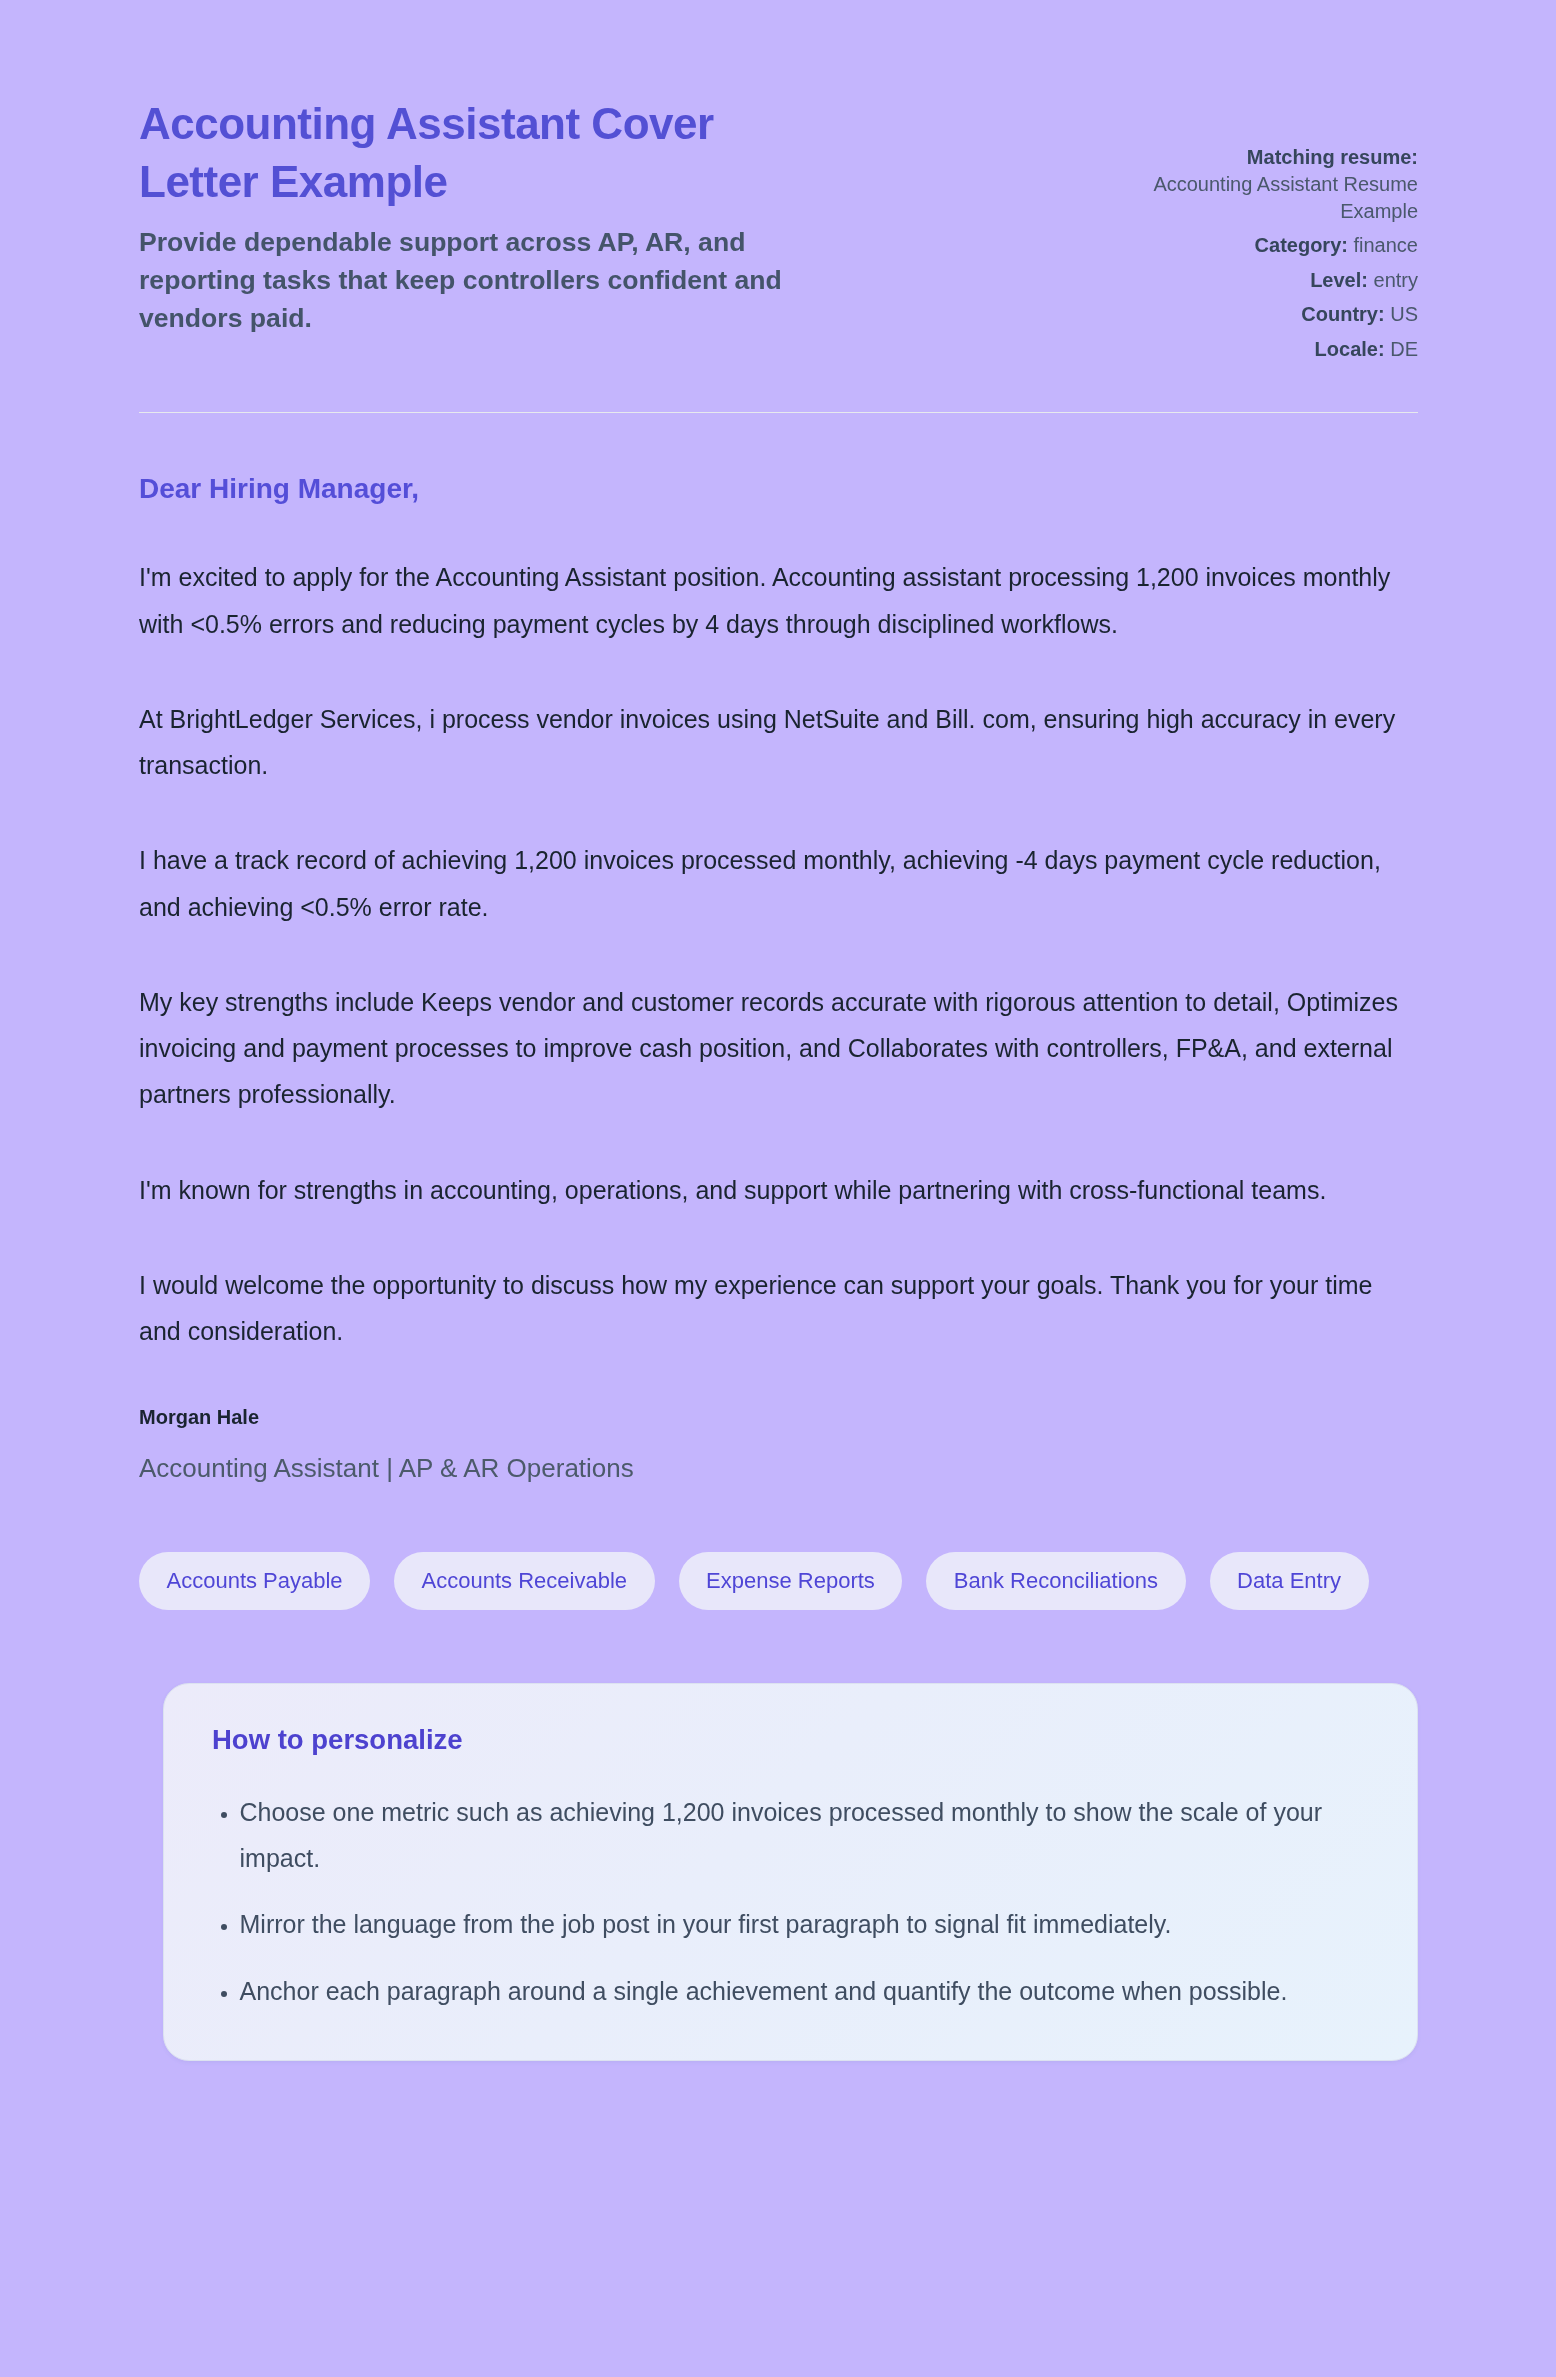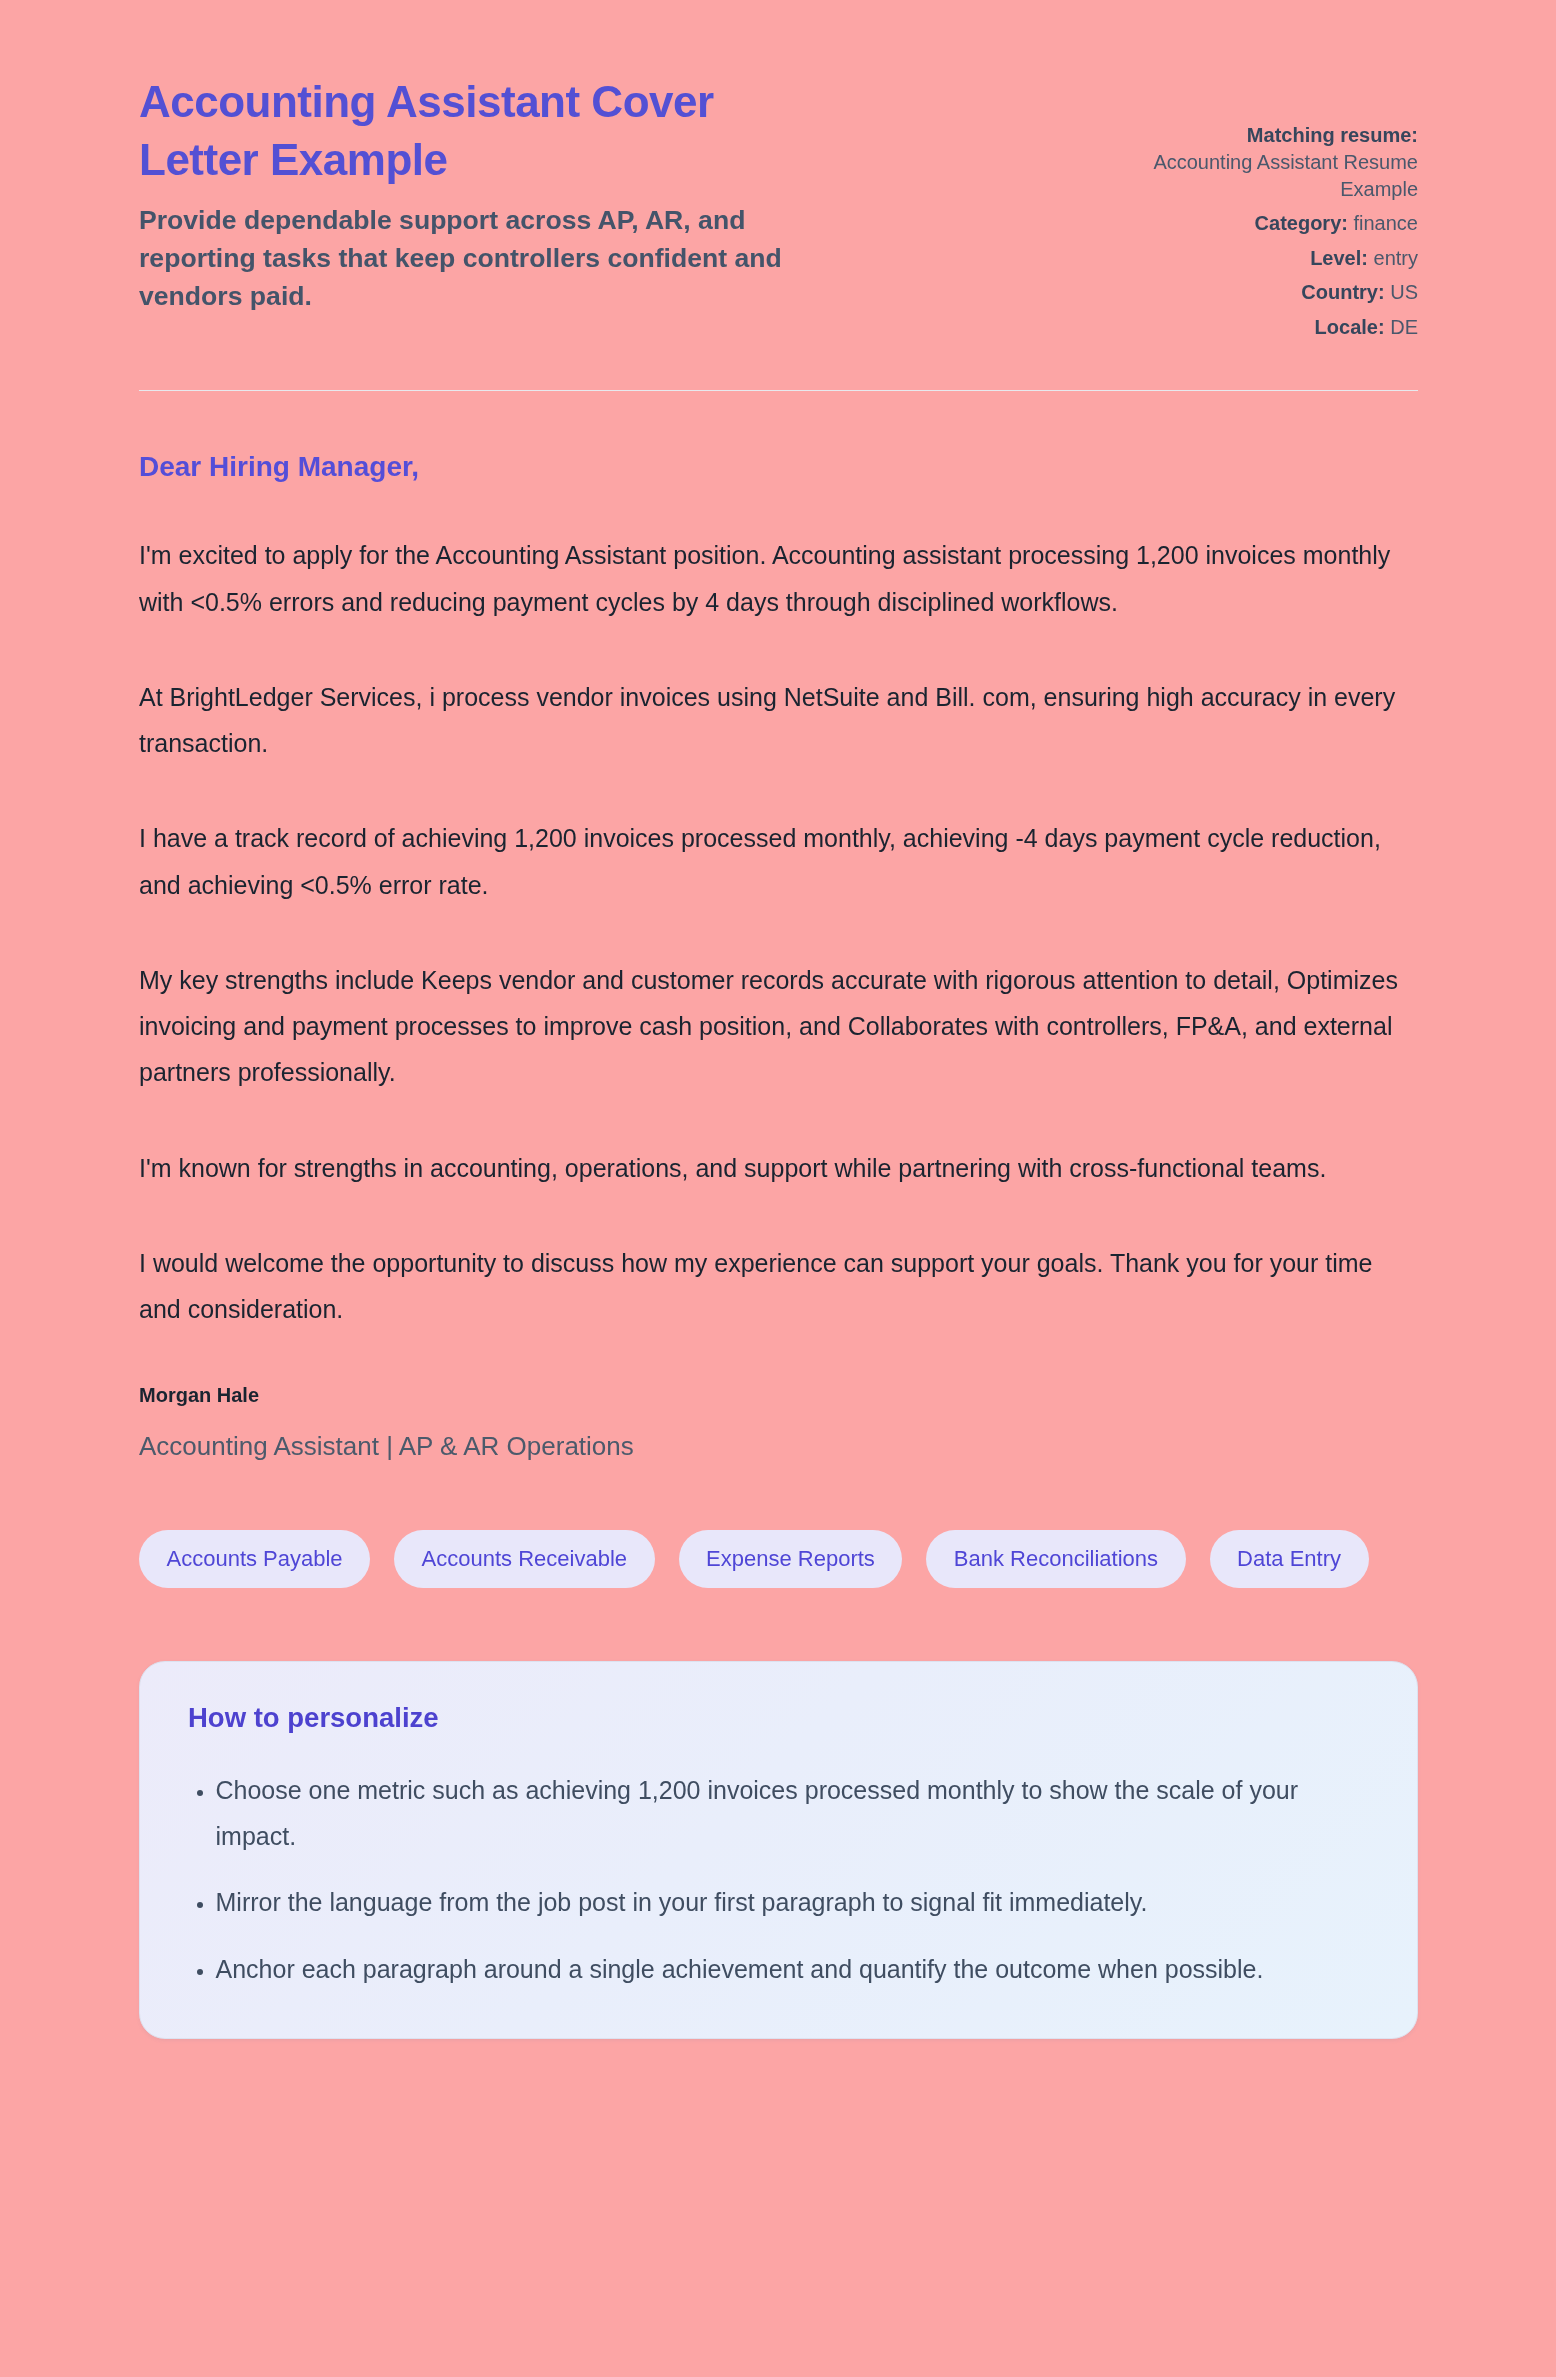--- a/index.html
+++ b/index.html
@@ -5,22 +5,22 @@
   html, body {
     margin: 0;
     padding: 0;
     background: #ffffff;
   }
   .page {
     width: 1557px;
     min-height: 2377px;
     box-sizing: border-box;
     margin: 0 auto;
-    padding: 73px 139px 82px;
-    background: #fca5a5;
+    padding: 95px 139px 82px;
+    background: #c4b5fd;
     font-family: "Liberation Sans", sans-serif;
     color: #1a2430;
   }
 
   
   .header {
     display: flex;
     justify-content: space-between;
     align-items: flex-start;
   }
@@ -104,20 +104,21 @@
   }
 
   
   .tip-box {
     margin-top: 73px;
     border: 1.8px solid #dce2f0;
     border-radius: 26px;
     background: linear-gradient(135deg, #ecebfa 0%, #e9eefb 45%, #e7f2fc 100%);
     padding: 40px 48px 46px;
     box-shadow: 0 1.8px 3.7px rgba(90, 110, 160, 0.08);
+    margin-left: 24px;
   }
   .tip-title {
     margin: 0;
     font-size: 27.5px;
     font-weight: bold;
     color: #4d42cf;
   }
   .tip-list {
     margin: 33px 0 0;
     padding-left: 27.5px;

